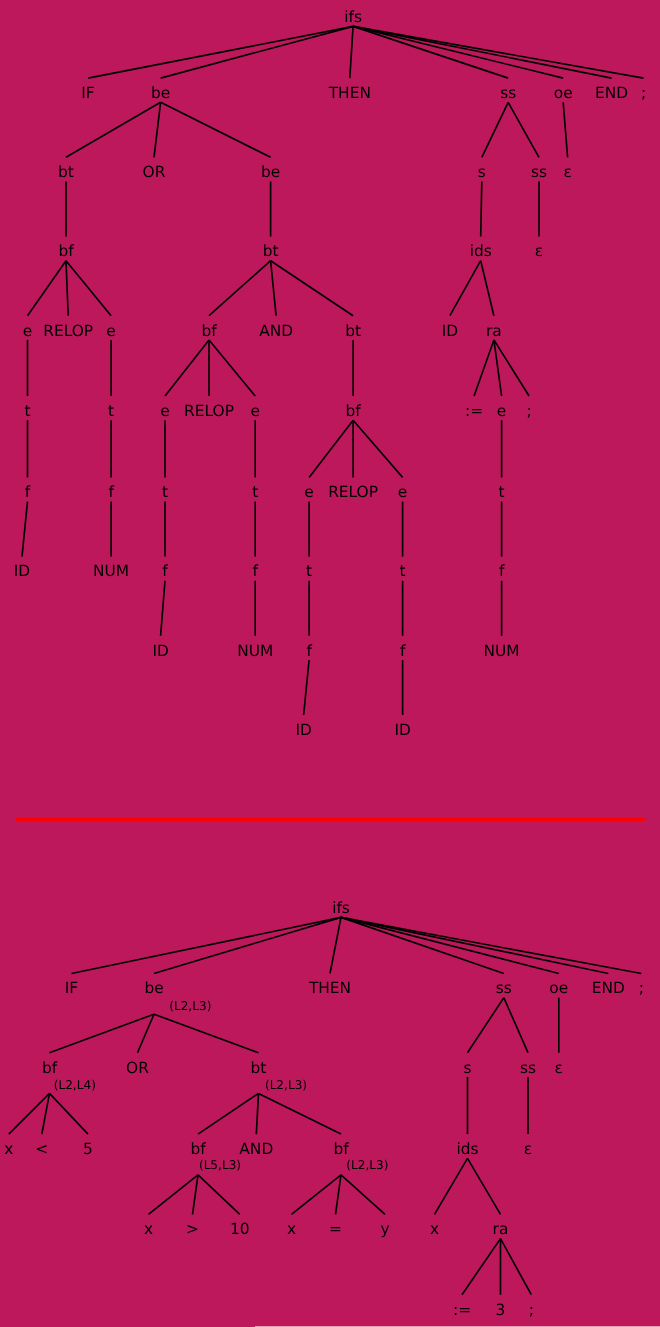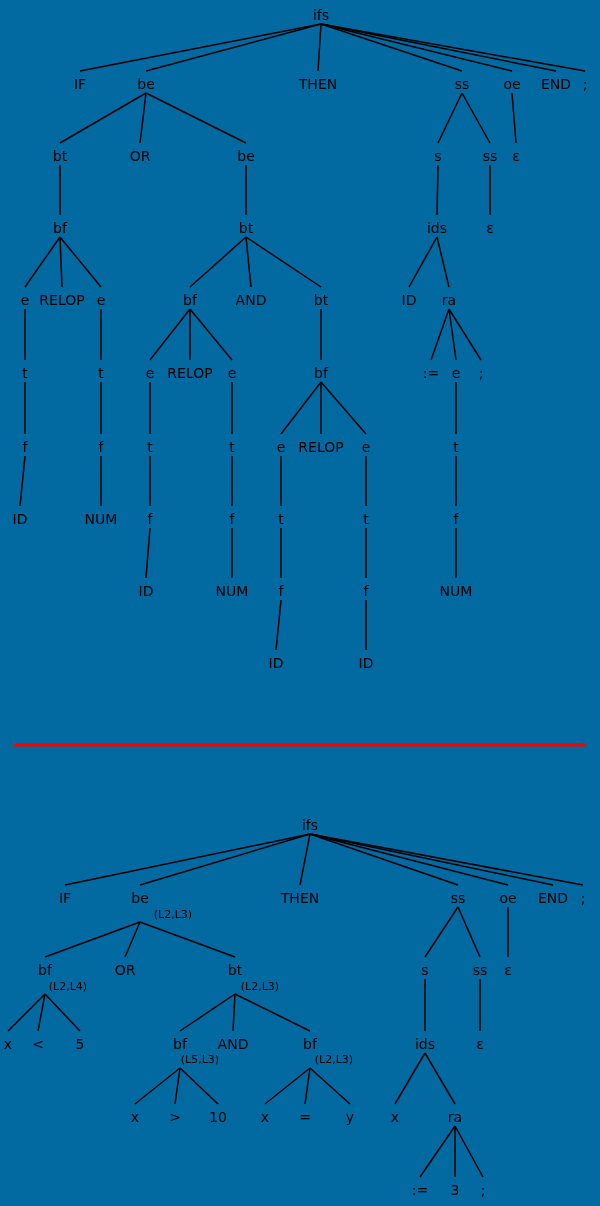--- a/index.html
+++ b/index.html
@@ -5,21 +5,21 @@
   html, body {
     margin: 0;
     padding: 0;
     background: #ffffff;
     width: 600px;
   }
   .stage {
     position: relative;
     width: 600px;
     height: 1206px;
-    background: #0369a1;
+    background: #be185d;
     overflow: hidden;
   }
   svg text {
     font-family: "DejaVu Sans", "Liberation Sans", sans-serif;
     font-size: 14px;
     fill: #000000;
   }
   svg text.ann {
     font-size: 11px;
   }

